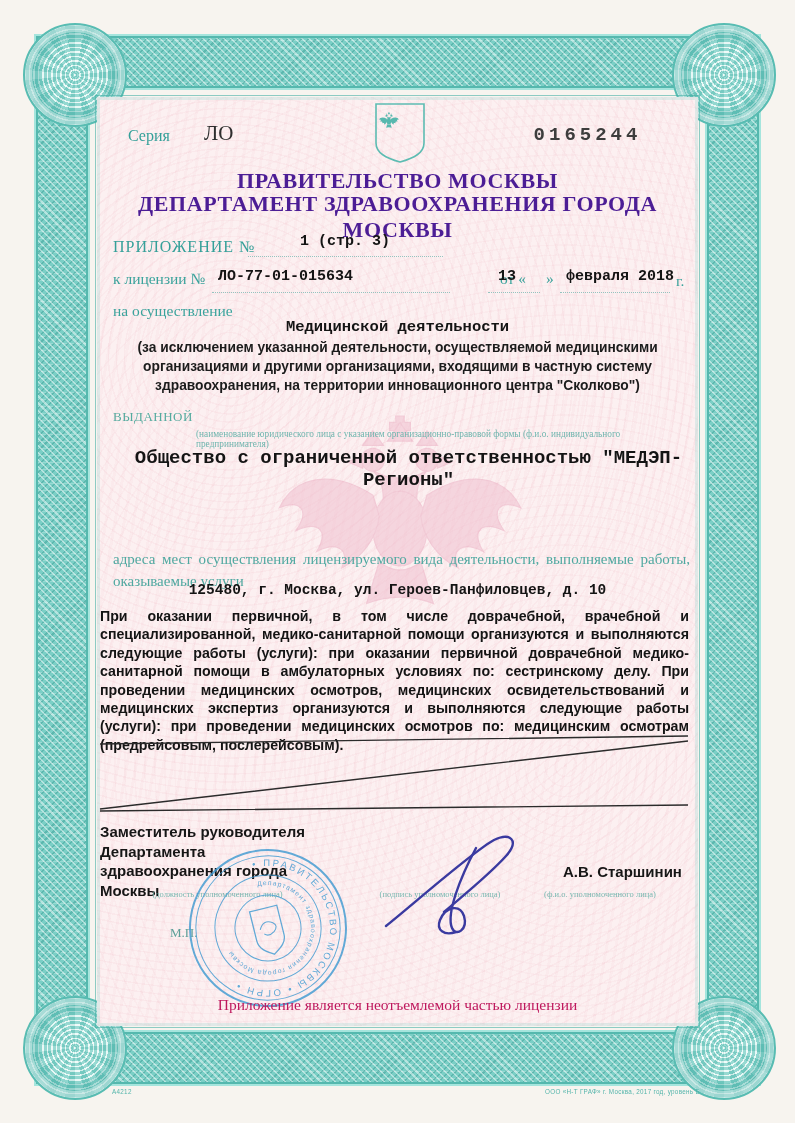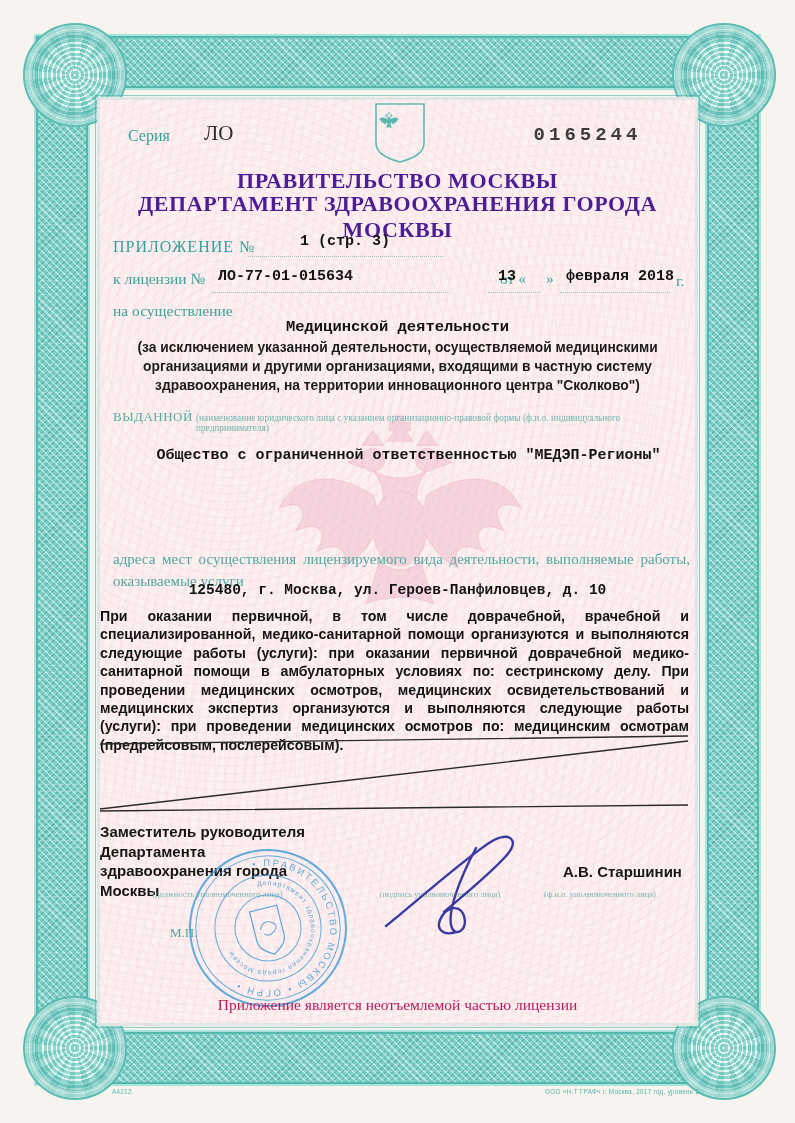--- a/index.html
+++ b/index.html
@@ -29,21 +29,21 @@
     border:1.5px solid rgba(70,175,165,.60);}
   .field{position:absolute;left:97px;right:97px;top:97px;bottom:97px;background-color:#fcf0f1;
     background-image:
       repeating-linear-gradient(100deg, rgba(235,160,175,.07) 0 3px, transparent 3px 9px),
       repeating-radial-gradient(circle at 22% 28%, rgba(235,165,180,.10) 0 1.5px, transparent 1.5px 8px),
       repeating-radial-gradient(circle at 78% 72%, rgba(235,165,180,.08) 0 1.5px, transparent 1.5px 10px);
     box-shadow: inset 0 0 0 3px rgba(150,215,208,.28);}
   
   .abs{position:absolute;}
   .teal{color:#35a099;}
-  .teal-lt{color:#6fb5ae;}
+  .teal-lt{color:#6fb5ae;margin-top:16px;}
   .serif{font-family:"Liberation Serif", serif;}
   .sans{font-family:"Liberation Sans", sans-serif;}
   .ctr{left:97px;right:97px;text-align:center;}
   .headline{font-size:22px;font-weight:bold;letter-spacing:.6px;color:#4c1d95;}
   .label{font-size:15.5px;color:#3ba39c;}
   .value{font-family:Liberation Mono, monospace;font-weight:bold;color:#141414;}
   .fline{position:absolute;border-top:1px dotted #96c4c0;height:0;}
   .caption{font-size:8.5px;color:#78b7b0;text-align:center;}
   .serial{font-family:"Liberation Mono", monospace;font-weight:bold;font-size:19px;
           letter-spacing:4px;color:#3d3d3d;}
@@ -117,21 +117,21 @@
   <div class="fline" style="left:560px;top:292px;width:110px;"></div>
   <div class="abs serif label" style="left:676px;top:272px;">г.</div>
 
   <div class="abs serif label" style="left:113px;top:302px;">на осуществление</div>
   <div class="abs ctr value" style="top:318px;font-size:15.5px;">Медицинской деятельности</div>
   <div class="abs sans" style="left:50%;top:338px;width:592px;transform:translateX(-50%);text-align:center;
               font-size:13.8px;font-weight:bold;color:#1c1c1c;line-height:19px;">(за исключением указанной деятельности, осуществляемой медицинскими организациями и другими организациями, входящими в частную систему здравоохранения, на территории инновационного центра "Сколково")</div>
 
   <div class="abs serif" style="left:113px;top:409px;font-size:13px;color:#55ab9f;letter-spacing:.5px;">ВЫДАННОЙ</div>
   <div class="abs serif teal-lt" style="left:196px;top:413px;right:102px;font-size:9.3px;">(наименование юридического лица с указанием организационно-правовой формы  (ф.и.о. индивидуального предпринимателя)</div>
-  <div class="abs ctr value" style="top:447px;font-size:15px;padding-left:22px;">Общество с ограниченной ответственностью "МЕДЭП-Регионы"</div>
+  <div class="abs ctr value" style="top:447px;font-size:19px;padding-left:22px;">Общество с ограниченной ответственностью "МЕДЭП-Регионы"</div>
 
   <div class="abs serif" style="left:113px;top:549px;width:577px;font-size:15px;color:#4fa8a0;line-height:21.5px;text-align:justify;">адреса мест осуществления лицензируемого вида деятельности, выполняемые работы, оказываемые услуги</div>
   <div class="abs ctr value" style="top:582px;font-size:14.5px;">125480, г. Москва, ул. Героев-Панфиловцев, д. 10</div>
 
   <div class="abs sans" style="left:100px;top:607px;width:589px;font-size:14.2px;font-weight:bold;color:#141414;
               line-height:18.4px;text-align:justify;">При оказании первичной, в том числе доврачебной, врачебной и специализированной, медико-санитарной помощи организуются и выполняются следующие работы (услуги): при оказании первичной доврачебной медико-санитарной помощи в амбулаторных условиях по: сестринскому делу. При проведении медицинских осмотров, медицинских освидетельствований и медицинских экспертиз организуются и выполняются следующие работы (услуги): при проведении медицинских осмотров по: медицинским осмотрам (предрейсовым, послерейсовым).</div>
 
   <svg class="abs" style="left:97px;top:733px;" width="595" height="86" viewBox="0 0 595 86">
     <path d="M3,11 L591,3 M591,8 L3,76 M3,78 L591,72" stroke="#2b2b2b" stroke-width="1.4" fill="none"></path>
   </svg>

